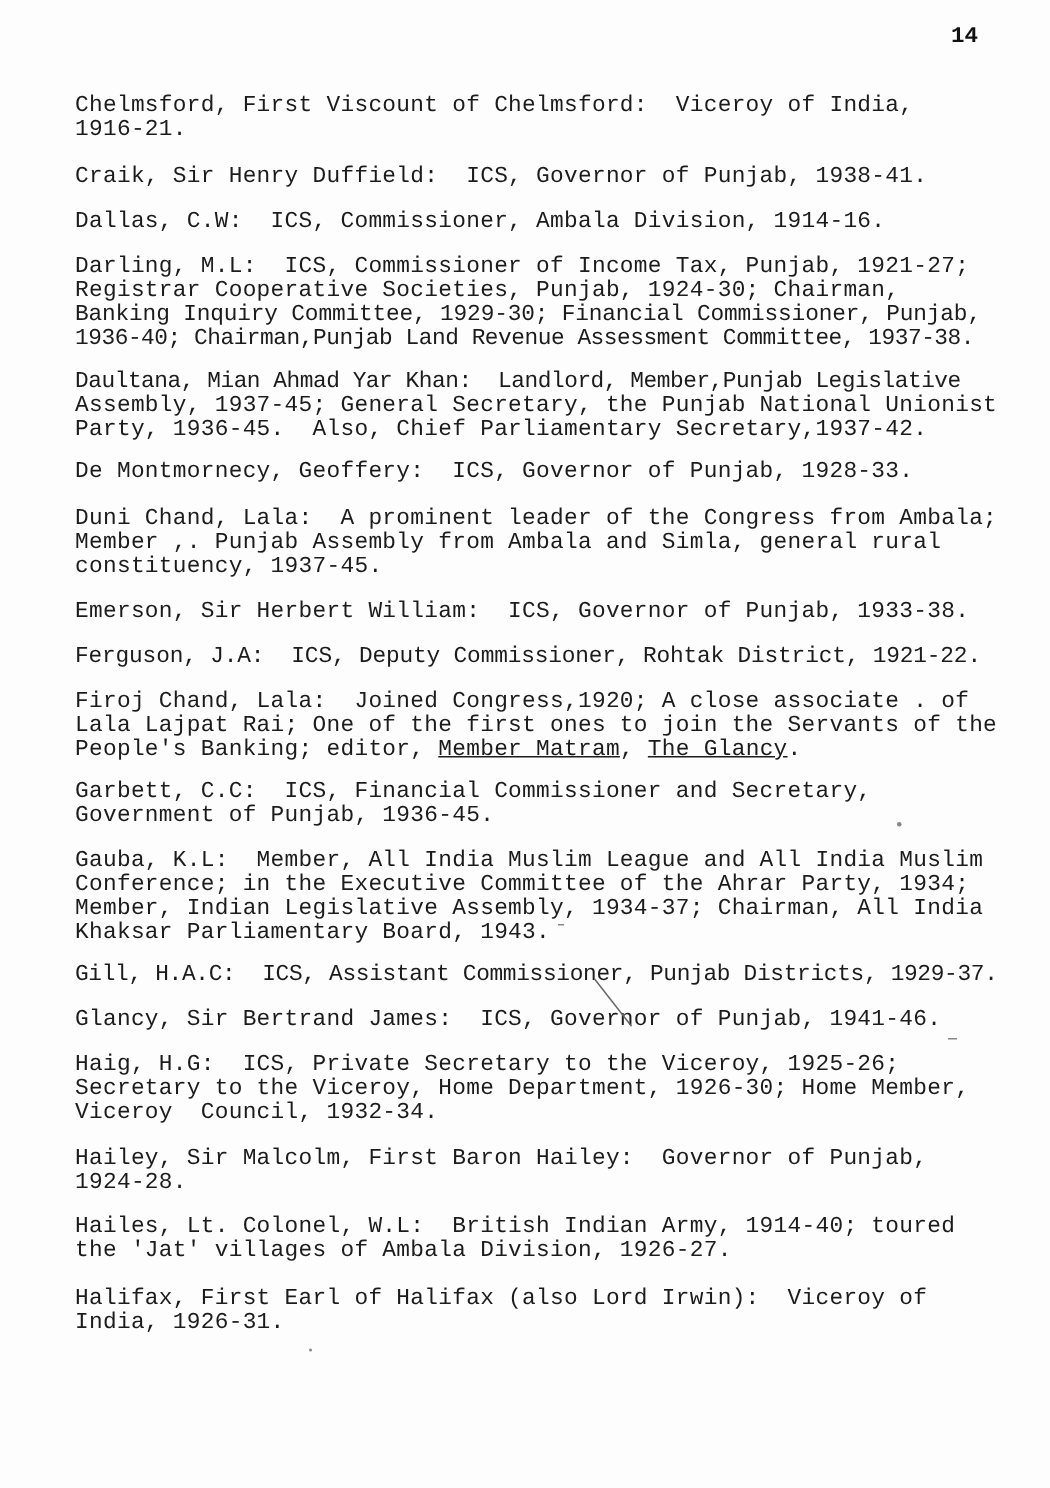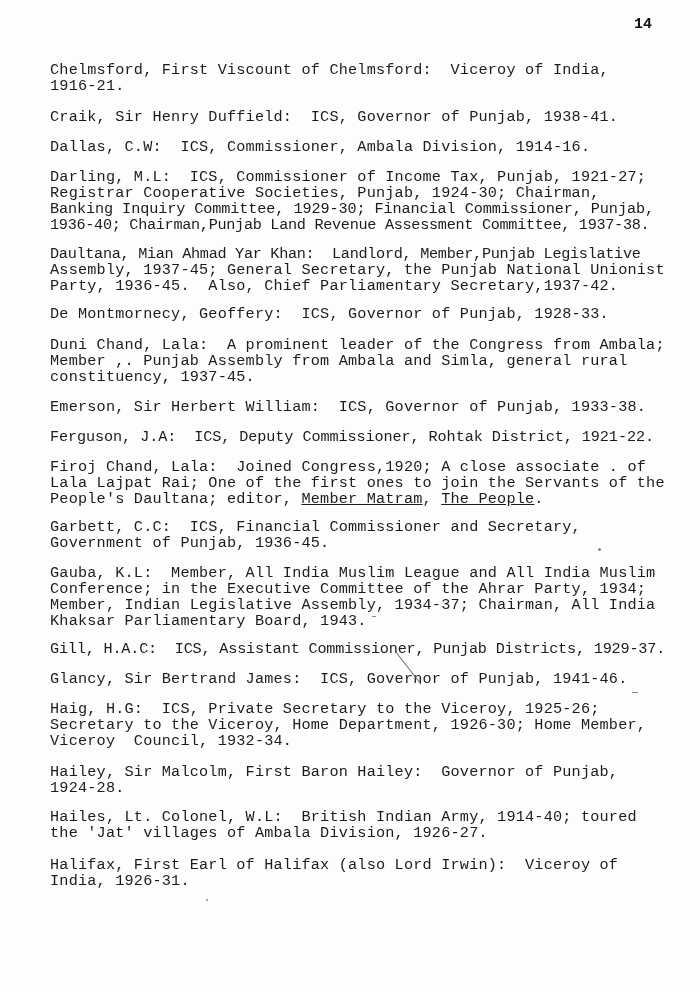--- a/index.html
+++ b/index.html
@@ -73,21 +73,21 @@
     <span class="line">Emerson, Sir Herbert William:  ICS, Governor of Punjab, 1933-38.</span>
   </div>
 
   <div class="entry" style="top:429px;">
     <span class="line" style="letter-spacing:-0.1px;">Ferguson, J.A:  ICS, Deputy Commissioner, Rohtak District, 1921-22.</span>
   </div>
 
   <div class="entry" style="top:459px;">
     <span class="line">Firoj Chand, Lala:  Joined Congress,1920; A close associate . of</span>
     <span class="line">Lala Lajpat Rai; One of the first ones to join the Servants of the</span>
-    <span class="line"><span>People's Daultana; editor, </span><span class="u">Member Matram</span><span>, </span><span class="u">The People</span><span>.</span></span>
+    <span class="line"><span>People's Banking; editor, </span><span class="u">Member Matram</span><span>, </span><span class="u">The Glancy</span><span>.</span></span>
   </div>
 
   <div class="entry" style="top:519px;">
     <span class="line">Garbett, C.C:  ICS, Financial Commissioner and Secretary,</span>
     <span class="line">Government of Punjab, 1936-45.</span>
   </div>
 
   <div class="entry" style="top:565px;">
     <span class="line">Gauba, K.L:  Member, All India Muslim League and All India Muslim</span>
     <span class="line">Conference; in the Executive Committee of the Ahrar Party, 1934;</span>

